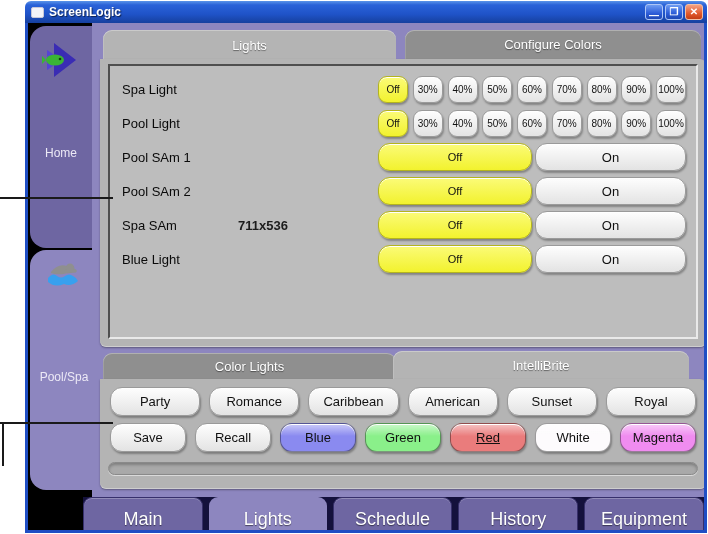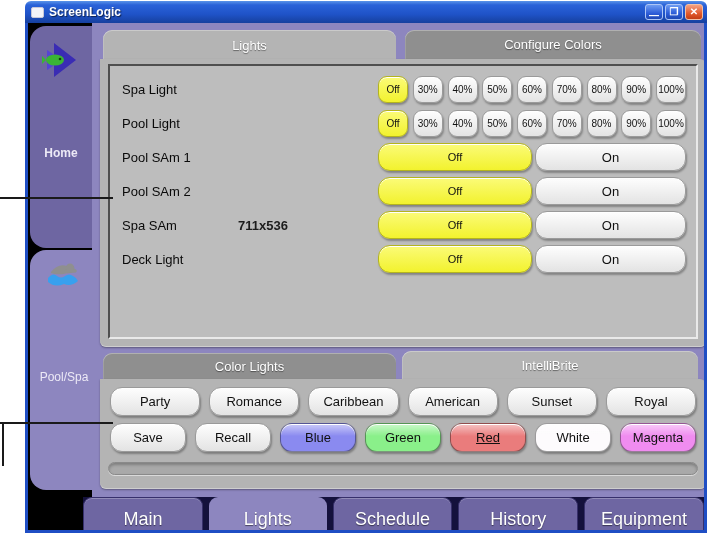--- a/index.html
+++ b/index.html
@@ -24,21 +24,21 @@
   .winbtn .min-glyph { position:relative; top:4px; }
 
   .window-body { flex:1; position:relative; overflow:hidden;
     border-left:3px solid #1f4ec4; border-right:3px solid #1f4ec4; border-bottom:3px solid #1f4ec4;
     background:#8d86bf; }
 
   
   .black-strip { position:absolute; left:0; top:0; width:64px; height:100%; background:#000; }
   .side-tab { position:absolute; left:2px; display:flex; flex-direction:column; align-items:center; }
   .side-tab .side-label { position:absolute; top:120px; width:100%; text-align:center; color:#ece9f6; font-size:12px; }
-  .tab-home { top:3px; width:62px; height:222px; background:#6e66a2; border-radius:16px 0 0 16px;font-weight:bold; }
+  .tab-home { top:3px; width:62px; height:222px; background:#6e66a2; border-radius:16px 0 0 16px; }
   .tab-home svg { margin-top:14px; }
   .tab-poolspa { top:227px; width:68px; height:240px; background:#8d86bf; border-radius:16px 0 0 16px; }
   .tab-poolspa svg { margin-top:10px; }
 
   
   .gtab { position:absolute; border-radius:9px 9px 0 0; color:#fff; font-size:13px;
     display:flex; align-items:center; justify-content:center; text-shadow:0 1px 1px rgba(0,0,0,.45);
     box-shadow:inset 0 1px 0 rgba(255,255,255,.3), inset 1px 0 0 rgba(255,255,255,.15); }
   .gtab.on  { background:#b4b4b4; }
   .gtab.off { background:#8f8f8f; }
@@ -182,33 +182,33 @@
               </div>
             </div>
             <div class="light-row">
               <span class="light-label">Spa SAm</span>
               <div class="controls">
                 <div class="btn3d wide-off yellow">Off</div>
                 <div class="btn3d wide-on">On</div>
               </div>
             </div>
             <div class="light-row">
-              <span class="light-label">Deck Light</span>
+              <span class="light-label">Blue Light</span>
               <div class="controls">
                 <div class="btn3d wide-off yellow">Off</div>
                 <div class="btn3d wide-on">On</div>
               </div>
             </div>
           </div>
       </div>
 
       <div class="gtab off" style="left:75px; top:330px; width:293px; height:27px;">
         <span>Color Lights</span>
       </div>
-      <div class="gtab on" style="left:374px; top:328px; width:296px; height:29px;">
+      <div class="gtab on" style="left:365px; top:328px; width:296px; height:29px;">
         <span>IntelliBrite</span>
       </div>
 
       <div class="panel" id="color-panel">
         <div class="scene-row" id="scene-row-1">
             <div class="btn3d scene-btn">Party</div>
             <div class="btn3d scene-btn">Romance</div>
             <div class="btn3d scene-btn">Caribbean</div>
             <div class="btn3d scene-btn">American</div>
             <div class="btn3d scene-btn">Sunset</div>

